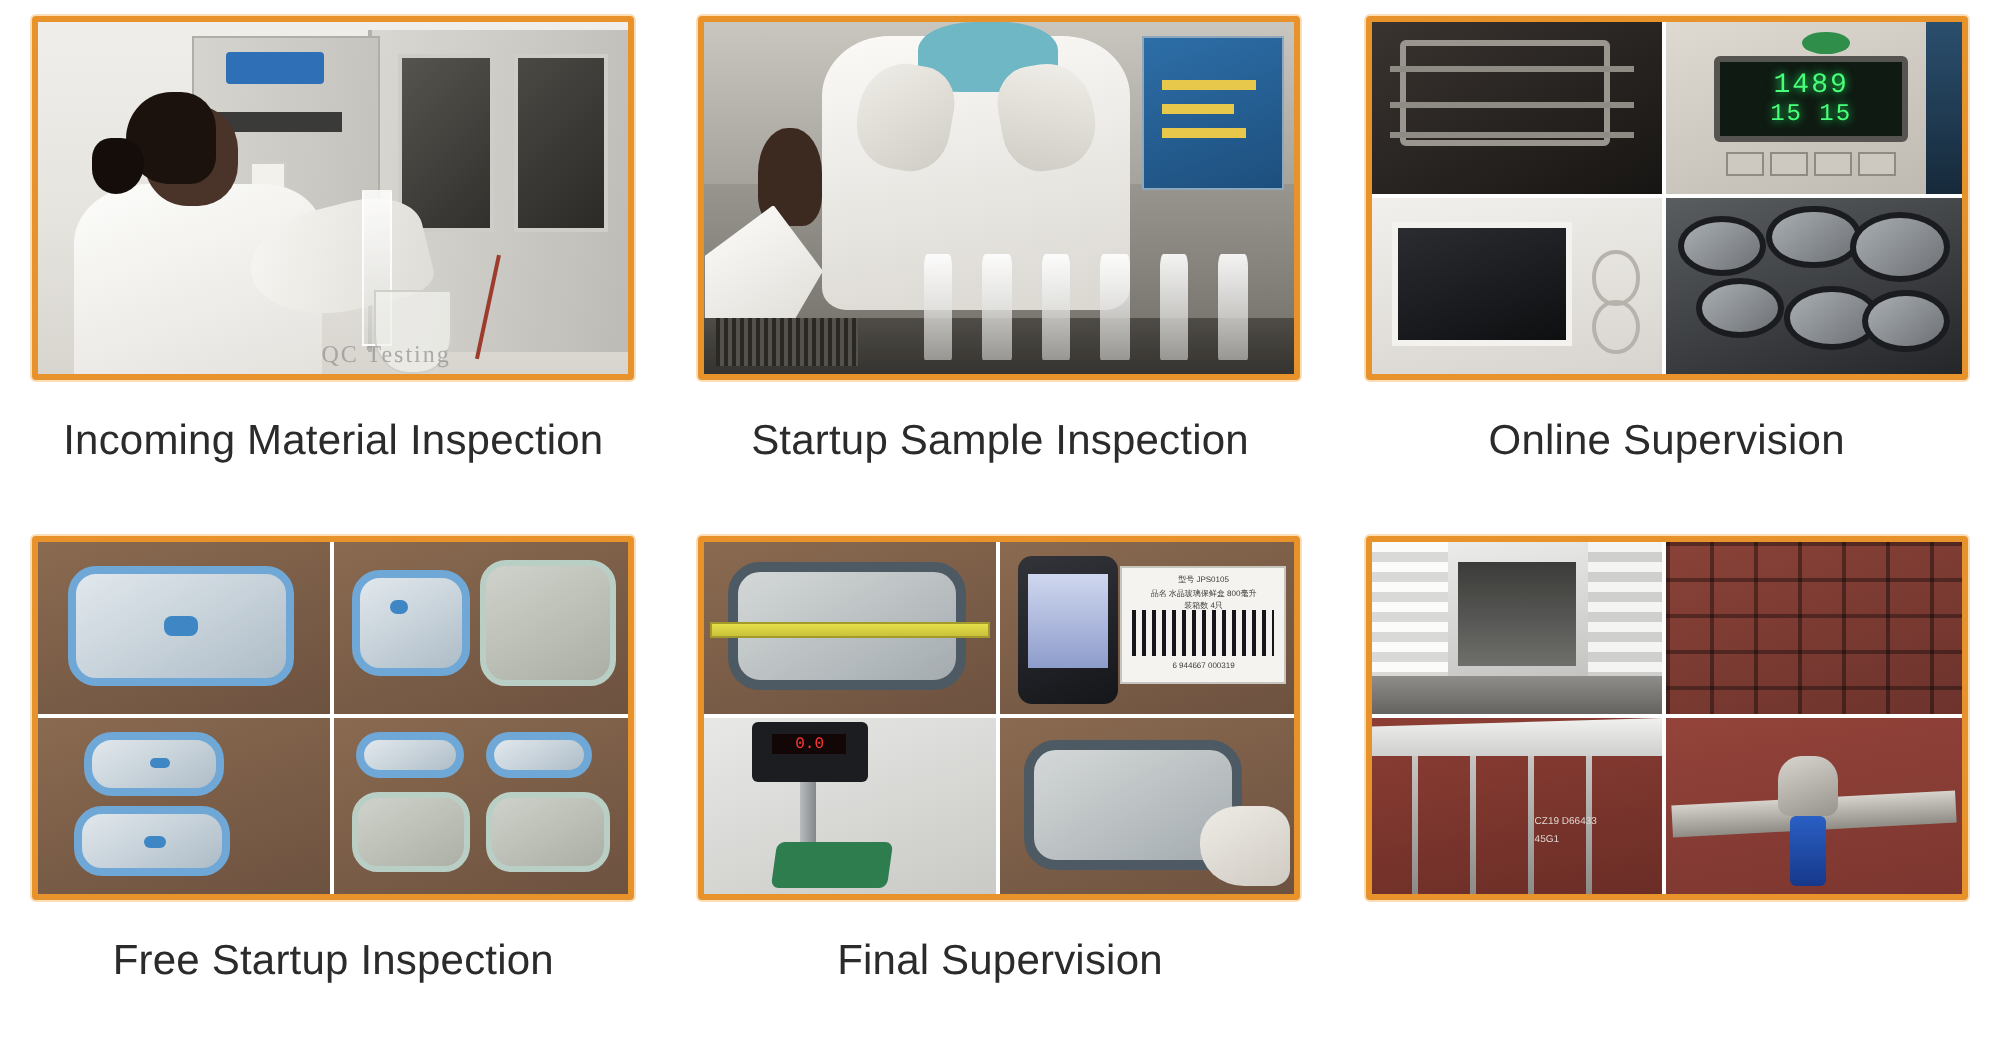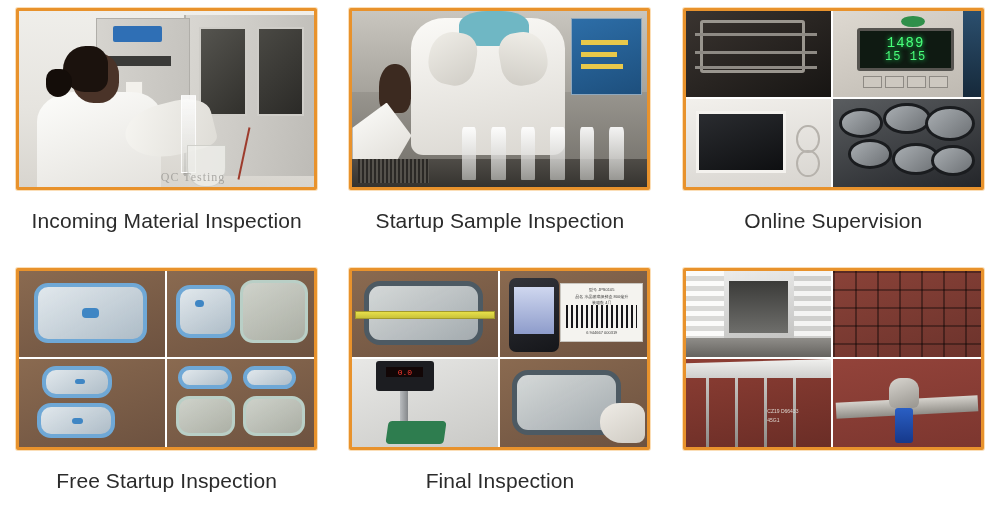--- a/index.html
+++ b/index.html
@@ -418,21 +418,21 @@
         <div class="fi-scale">
           <div class="led">0.0</div>
         </div>
         <div class="fi-plate"></div>
       </div>
       <div class="photo q-br fi-bg">
         <div class="fi-box" style="left:8%;top:12%;width:74%;height:74%"></div>
         <div class="fi-hand"></div>
       </div>
     </div>
-    <div class="caption">Final Inspection</div>
+    <div class="caption">Final Supervision</div>
   </div>
 
   <div class="cell">
     <div class="frame">
       <div class="photo q-tl ls-cont">
         <div class="wall-l"></div>
         <div class="wall-r"></div>
         <div class="deep"></div>
         <div class="floor"></div>
       </div>

